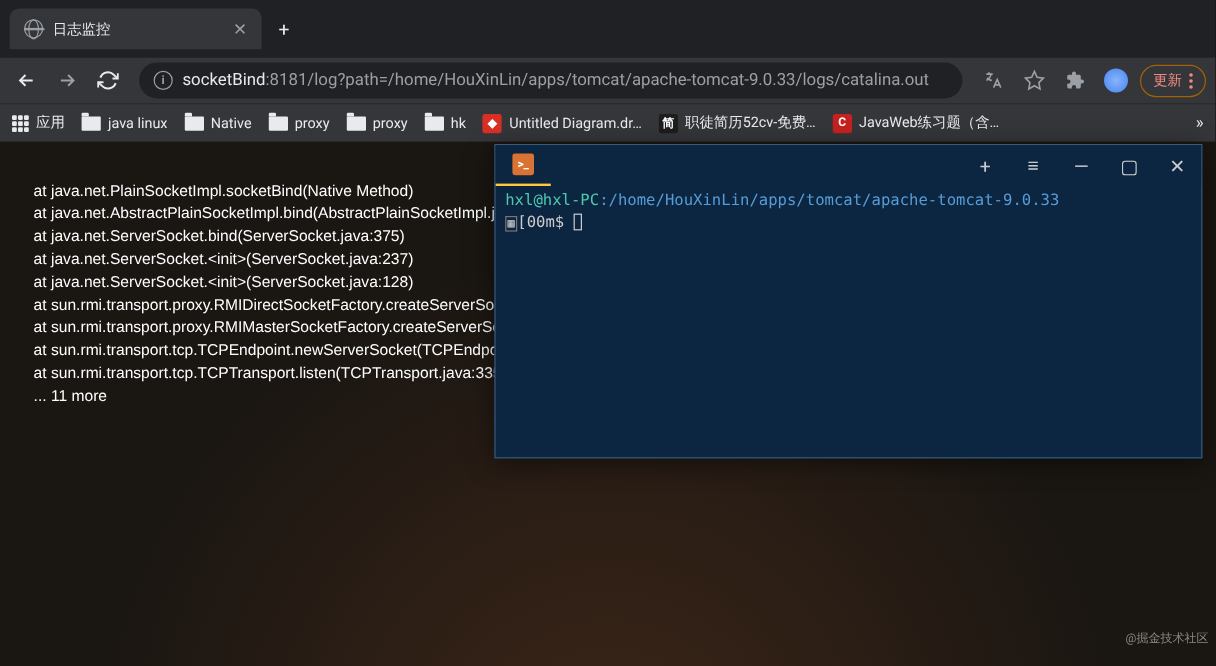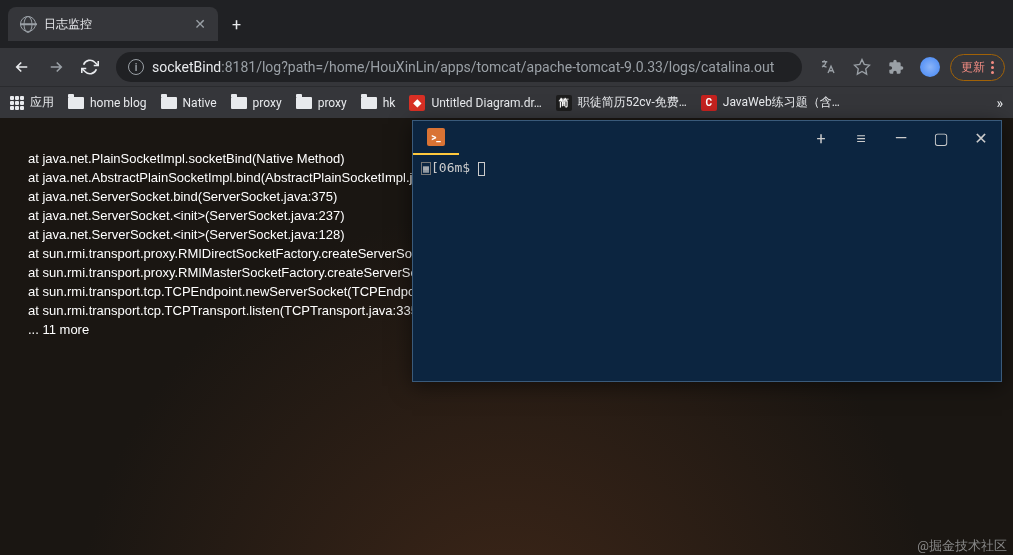--- a/index.html
+++ b/index.html
@@ -32,21 +32,21 @@
 .bm-item { display: flex; align-items: center; gap: 6px; cursor: pointer; white-space: nowrap; }
 .apps-icon { width: 14px; height: 14px; display: grid; grid-template-columns: repeat(3,1fr); grid-template-rows: repeat(3,1fr); gap: 1px; }
 .apps-icon span { background: #e8eaed; border-radius: 1px; }
 .folder-icon { width: 16px; height: 12px; background: #e8eaed; border-radius: 1px; position: relative; }
 .folder-icon::before { content: ""; position: absolute; top: -3px; left: 0; width: 6px; height: 3px; background: #e8eaed; border-radius: 1px 1px 0 0; }
 .bm-favicon { width: 16px; height: 16px; border-radius: 2px; display: flex; align-items: center; justify-content: center; font-size: 10px; font-weight: bold; }
 .chev-right { margin-left: auto; color: #e8eaed; font-size: 14px; cursor: pointer; }
 .page-content { position: absolute; left: 0; right: 0; top: 106px; bottom: 0; background: radial-gradient(ellipse at 50% 120%, #3d2618 0%, #1a1612 60%); margin-top: 25px; }
 .stack-trace { padding: 18px 0 0 28px; color: #fff; font-size: 13px; line-height: 19px; font-family: Arial, sans-serif; }
 .stack-trace div { white-space: nowrap; }
-.watermark { position: absolute; right: 6px; bottom: 0; color: #888; font-size: 13px; }
+.watermark { position: absolute; right: 6px; bottom: 16px; color: #888; font-size: 10px; }
 .terminal-window { position: absolute; left: 412px; top: 120px; width: 590px; height: 262px; background: #0c2540; border: 1px solid #3a5a7a; box-shadow: 0 4px 20px rgba(0,0,0,0.5); }
 .term-titlebar { height: 34px; background: #0c2540; display: flex; align-items: center; position: relative; }
 .term-tab { display: flex; align-items: center; gap: 10px; height: 34px; padding: 0 14px; border-bottom: 2px solid #ffc83d; color: #ffc83d; font-size: 13px; }
 .term-icon { width: 18px; height: 18px; background: #d97334; border-radius: 2px; display: flex; align-items: center; justify-content: center; color: #fff; font-size: 10px; font-weight: bold; }
 .term-controls { margin-left: auto; display: flex; align-items: center; }
 .term-ctrl { width: 40px; height: 34px; display: flex; align-items: center; justify-content: center; color: #ccc; cursor: pointer; }
 .term-body { padding: 4px 8px; font-family: "Consolas", monospace; font-size: 13px; line-height: 18px; }
 .term-prompt-user { color: #4ec9b0; }
 .term-prompt-path { color: #569cd6; }
 .term-line2 { color: #ccc; }
@@ -126,21 +126,21 @@
         <span></span>
         <span></span>
         <span></span>
         <span></span>
         <span></span>
       </span>
     <span>应用</span>
   </div>
   <div class="bm-item">
       <span class="folder-icon"></span>
-      <span>home blog</span>
+      <span>java linux</span>
     </div>
   <div class="bm-item">
       <span class="folder-icon"></span>
       <span>Native</span>
     </div>
   <div class="bm-item">
       <span class="folder-icon"></span>
       <span>proxy</span>
     </div>
   <div class="bm-item">
@@ -189,17 +189,20 @@
     </div>
     <div class="term-controls">
       <div class="term-ctrl">+</div>
       <div class="term-ctrl">≡</div>
       <div class="term-ctrl">—</div>
       <div class="term-ctrl">▢</div>
       <div class="term-ctrl">✕</div>
     </div>
   </div>
   <div class="term-body">
+    <div>
+      <span class="term-prompt-user">hxl@hxl-PC</span><span class="term-prompt-path">:</span><span class="term-prompt-path">/home/HouXinLin/apps/tomcat/apache-tomcat-9.0.33</span>
+    </div>
     <div class="term-line2">
-      <span style="border:1px solid #777;padding:0 1px;font-size:10px;">▦</span><span>[06m$ </span><span class="term-cursor"></span>
+      <span style="border:1px solid #777;padding:0 1px;font-size:10px;">▦</span><span>[00m$ </span><span class="term-cursor"></span>
     </div>
   </div>
 </div>
 
 </body></html>

